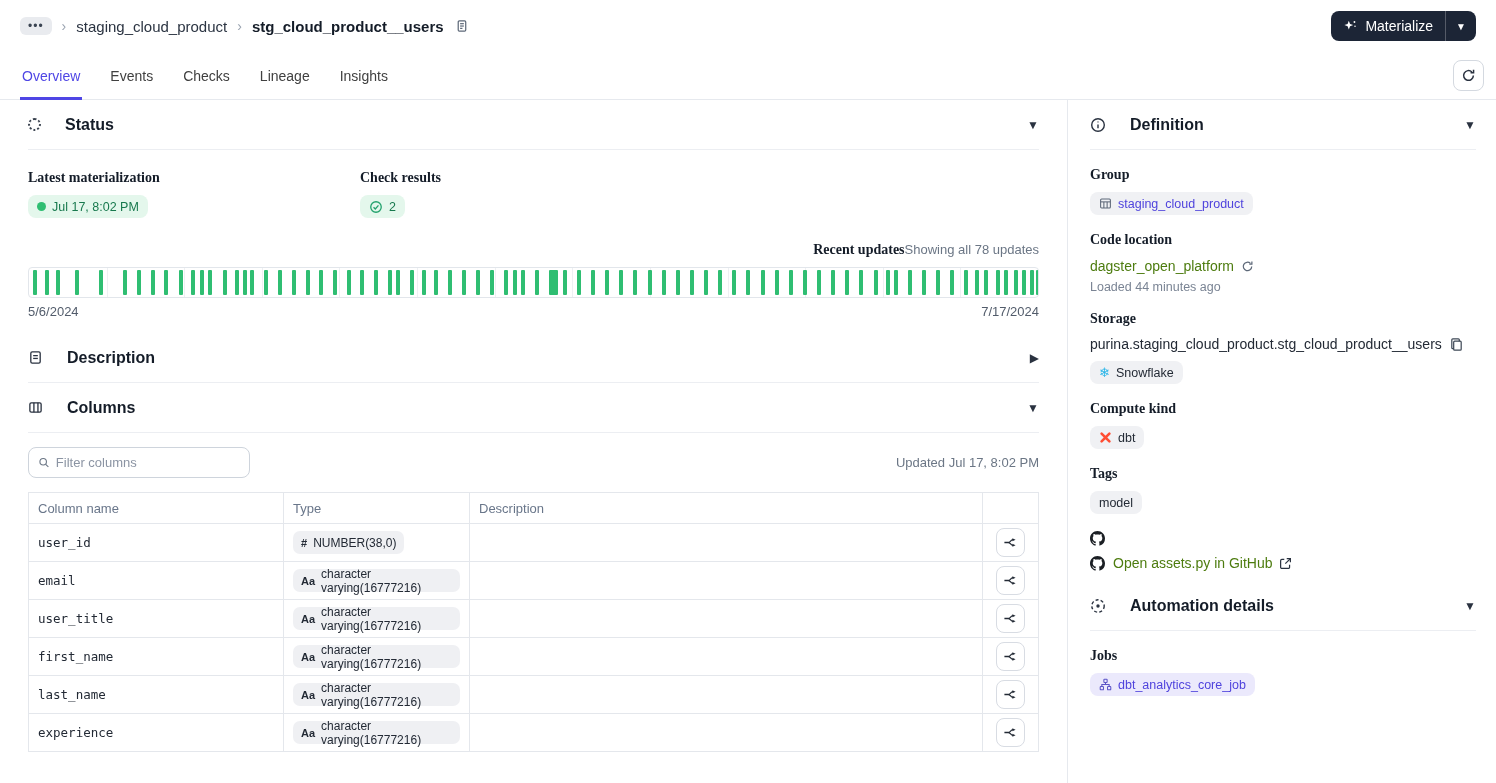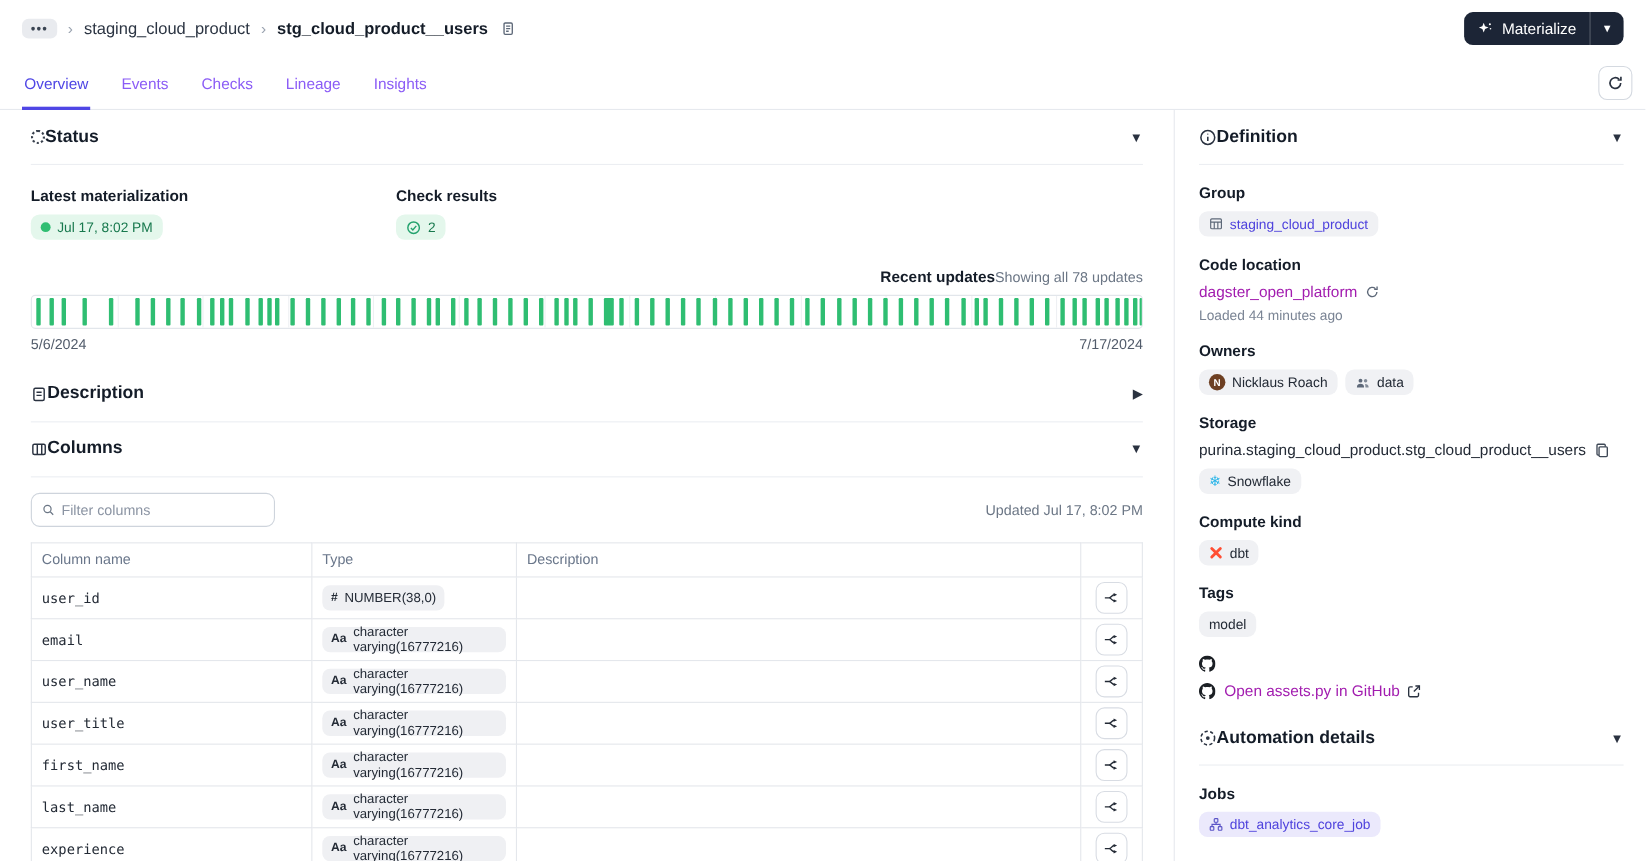--- a/index.html
+++ b/index.html
@@ -15,36 +15,36 @@
   .crumb-asset { font-weight:bold; color:#141c28; }
   .icon-btn-plain { background:none; border:none; cursor:pointer; display:flex; align-items:center; }
   .mat-btn { display:flex; align-items:stretch; background:#1c2536; border-radius:8px;
     color:#fff; overflow:hidden; height:30px; }
   .mat-main { display:flex; align-items:center; gap:7px; padding:0 12px; font-size:14px;
     background:none; border:none; color:#fff; cursor:pointer; font-family:inherit; }
   .mat-caret { display:flex; align-items:center; padding:0 10px; border:none; cursor:pointer;
     background:none; color:#fff; border-left:1px solid rgba(255,255,255,.25); font-size:10px; }
   .tabs-row { position:relative; display:flex; align-items:flex-end; gap:26px;
     padding:0 20px; height:48px; border-bottom:1px solid #e6e9ee; }
-  .tab { font-size:14px; color:#8b5cf6; padding:10px 2px 13px; cursor:pointer;
+  .tab { font-size:14px; color:#404040; padding:10px 2px 13px; cursor:pointer;
     border-bottom:3px solid transparent; margin-bottom:-1px; }
   .tab.active { color:#4f46e5; border-bottom-color:#4f46e5; }
   .refresh-btn { position:absolute; right:12px; bottom:8px; width:31px; height:31px;
     border:1px solid #d4d9e0; border-radius:8px; background:#fff; cursor:pointer;
     display:flex; align-items:center; justify-content:center; }
   .content { display:flex; height:683px; }
   main.left { flex:1; padding:0 28px; min-width:0; }
   aside.right { width:429px; border-left:1px solid #e6e9ee; padding:0 20px 0 22px; }
-  .section-header { display:flex; align-items:center; gap:0; height:50px;
+  .section-header { display:flex; align-items:center; gap:24px; height:50px;
     border-bottom:1px solid #eceef2; }
   .section-title { font-size:16px; font-weight:bold; color:#141c28; }
   .chev { margin-left:auto; color:#2a3240; font-size:12px; cursor:pointer; background:none; border:none; }
   .dotring { width:13px; height:13px; border:2px dotted #39414e; border-radius:50%; display:inline-block; }
   .status-grid { display:grid; grid-template-columns:332px 1fr; margin-top:20px; }
-  .field-label { font-size:14px; font-weight:bold; color:#141c28; }
+  .field-label { font-size:14px; font-weight:bold; color:#141c28;font-family:Liberation Serif, serif; }
   .pill { display:inline-flex; align-items:center; gap:6px; height:23px; padding:0 9px;
     border-radius:8px; font-size:12.5px; margin-top:9px; }
   .pill.green { background:#e4f7ec; color:#18794e; }
   .gdot { width:9px; height:9px; border-radius:50%; background:#2fbe72; display:inline-block; }
   .updates-head { display:flex; justify-content:flex-end; align-items:baseline; margin-top:24px; }
   .muted { color:#6b7685; font-size:13px; }
   .timeline { position:relative; height:31px; border:1px solid #e2e6eb; border-radius:4px;
     margin-top:9px; background:#fff; overflow:hidden; }
   .tl-seg { position:absolute; top:0; bottom:0; width:1px; background:#eef0f3; }
   .tl-bar { position:absolute; top:2px; bottom:2px; width:4px; border-radius:1px; background:#2fbe72; cursor:pointer; }
@@ -65,21 +65,21 @@
   .ticon { font-weight:bold; font-size:11px; color:#232a35; }
   .act-btn { width:29px; height:29px; border:1px solid #d8dce3; border-radius:8px; background:#fff;
     display:flex; align-items:center; justify-content:center; cursor:pointer; }
   .rfield { margin-top:17px; }
   .rfield .pills { display:flex; gap:7px; flex-wrap:wrap; }
   .pill.gray { background:#f0f1f4; color:#232a35; }
   .pill.purple-text { background:#f0f1f4; color:#4f43dd; }
   .pill.lavender { background:#ebe9fc; color:#4f43dd; }
   .avatar { width:15px; height:15px; border-radius:50%; background:#6d3f22; color:#fff;
     font-size:9px; display:inline-flex; align-items:center; justify-content:center; font-weight:bold; }
-  a.plink { color:#a21caf; text-decoration:none; font-size:14px; display:inline-flex; align-items:center; gap:7px; }
+  a.plink { color:#4d7c0f; text-decoration:none; font-size:14px; display:inline-flex; align-items:center; gap:7px; }
   .loaded { font-size:12.5px; color:#7a8494; margin-top:5px; }
   .storage-path { font-size:14px; color:#232a35; margin-top:9px; display:flex; align-items:center; gap:7px; }
   .src-row { display:flex; align-items:center; gap:8px; margin-top:9px; }
   .snow { color:#29b5e8; font-size:13px; }
   svg { display:block; }
 </style>
 </head>
 <body>
 
 <header class="topbar">
@@ -328,37 +328,20 @@
               <button class="act-btn">
                 <svg width="15" height="15" viewBox="0 0 16 16" fill="none" stroke="#232a35" stroke-width="1.4">
                   <path d="M1.5 8h4c2.6 0 2.6-3 5.2-3M5.5 8c2.6 0 2.6 3 5.2 3"></path>
                   <path d="M10 3.4l3.4 1.6-3.4 1.6z" fill="#232a35" stroke="none"></path>
                   <path d="M10 9.4l3.4 1.6-3.4 1.6z" fill="#232a35" stroke="none"></path>
                 </svg>
               </button>
             </td>
           </tr>
           <tr>
-            <td class="cname">user_name</td>
-            <td><span class="type-pill">
-                <span class="ticon">Aa</span>
-                <span>character varying(16777216)</span>
-              </span></td>
-            <td></td>
-            <td style="text-align: center; padding: 0px 13px;">
-              <button class="act-btn">
-                <svg width="15" height="15" viewBox="0 0 16 16" fill="none" stroke="#232a35" stroke-width="1.4">
-                  <path d="M1.5 8h4c2.6 0 2.6-3 5.2-3M5.5 8c2.6 0 2.6 3 5.2 3"></path>
-                  <path d="M10 3.4l3.4 1.6-3.4 1.6z" fill="#232a35" stroke="none"></path>
-                  <path d="M10 9.4l3.4 1.6-3.4 1.6z" fill="#232a35" stroke="none"></path>
-                </svg>
-              </button>
-            </td>
-          </tr>
-          <tr>
             <td class="cname">user_title</td>
             <td><span class="type-pill">
                 <span class="ticon">Aa</span>
                 <span>character varying(16777216)</span>
               </span></td>
             <td></td>
             <td style="text-align: center; padding: 0px 13px;">
               <button class="act-btn">
                 <svg width="15" height="15" viewBox="0 0 16 16" fill="none" stroke="#232a35" stroke-width="1.4">
                   <path d="M1.5 8h4c2.6 0 2.6-3 5.2-3M5.5 8c2.6 0 2.6 3 5.2 3"></path>
@@ -455,38 +438,20 @@
           <span>dagster_open_platform</span>
           <svg width="13" height="13" viewBox="0 0 16 16" fill="none" stroke="#5d6878" stroke-width="1.5">
             <path d="M13.2 8a5.2 5.2 0 1 1-1.6-3.8"></path>
               <polyline points="13.4,1.8 13.4,5 10.2,5"></polyline>
           </svg>
         </a>
       </div>
       <div class="loaded">Loaded 44 minutes ago</div>
     </div>
 
-    <div class="rfield">
-      <div class="field-label">Owners</div>
-      <div class="pills">
-        <span class="pill gray">
-          <span class="avatar">N</span>
-          <span>Nicklaus Roach</span>
-        </span>
-        <span class="pill gray">
-          <svg width="14" height="14" viewBox="0 0 16 16" fill="#5d6878">
-            <circle cx="5.5" cy="5.8" r="2"></circle>
-              <path d="M1.8 12.2c0-1.9 1.7-3.1 3.7-3.1s3.7 1.2 3.7 3.1v.8H1.8z"></path>
-            <circle cx="10.8" cy="5.8" r="1.8" opacity=".75"></circle>
-              <path d="M10.3 9.2c2 .1 3.6 1.3 3.6 3v.8h-3.2" opacity=".75"></path>
-          </svg>
-          <span>data</span>
-        </span>
-      </div>
-    </div>
 
     <div class="rfield">
       <div class="field-label">Storage</div>
       <div class="storage-path">
         <span>purina.staging_cloud_product.stg_cloud_product__users</span>
         <span class="icon-btn-plain">
           <svg width="15" height="15" viewBox="0 0 16 16" fill="none" stroke="#3e4856" stroke-width="1.3">
             <rect x="5" y="4.5" width="8" height="9.5" rx="1"></rect>
               <path d="M11 4.5V3a1 1 0 0 0-1-1H4a1 1 0 0 0-1 1v8.5a1 1 0 0 0 1 1h1"></path>
           </svg>

